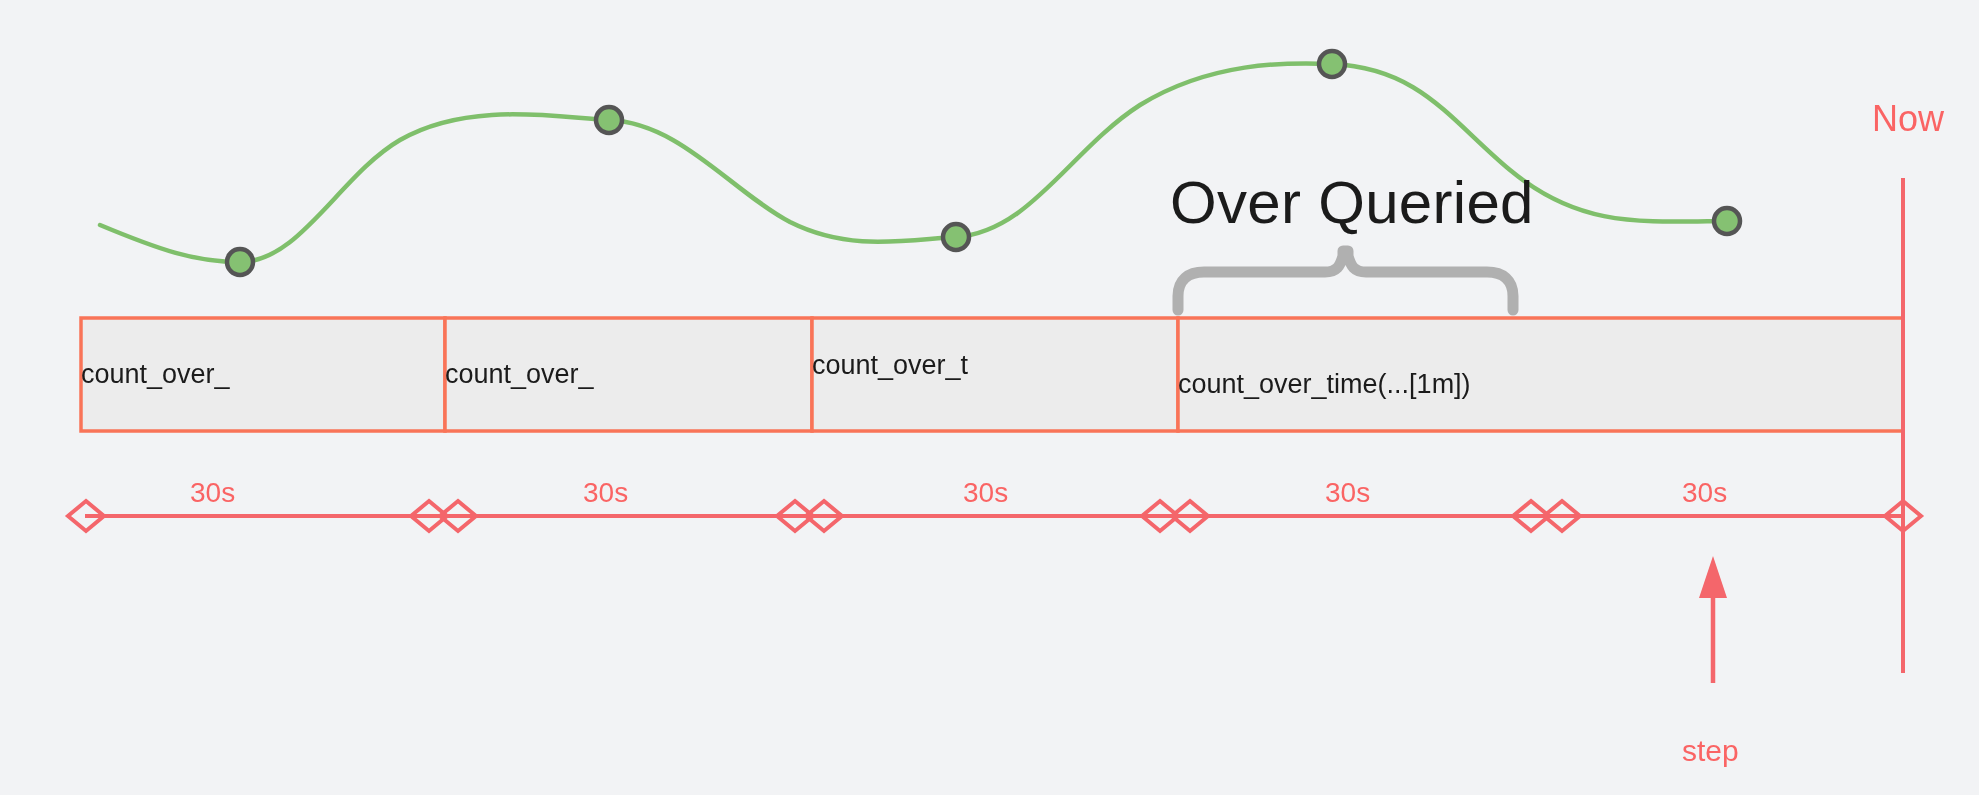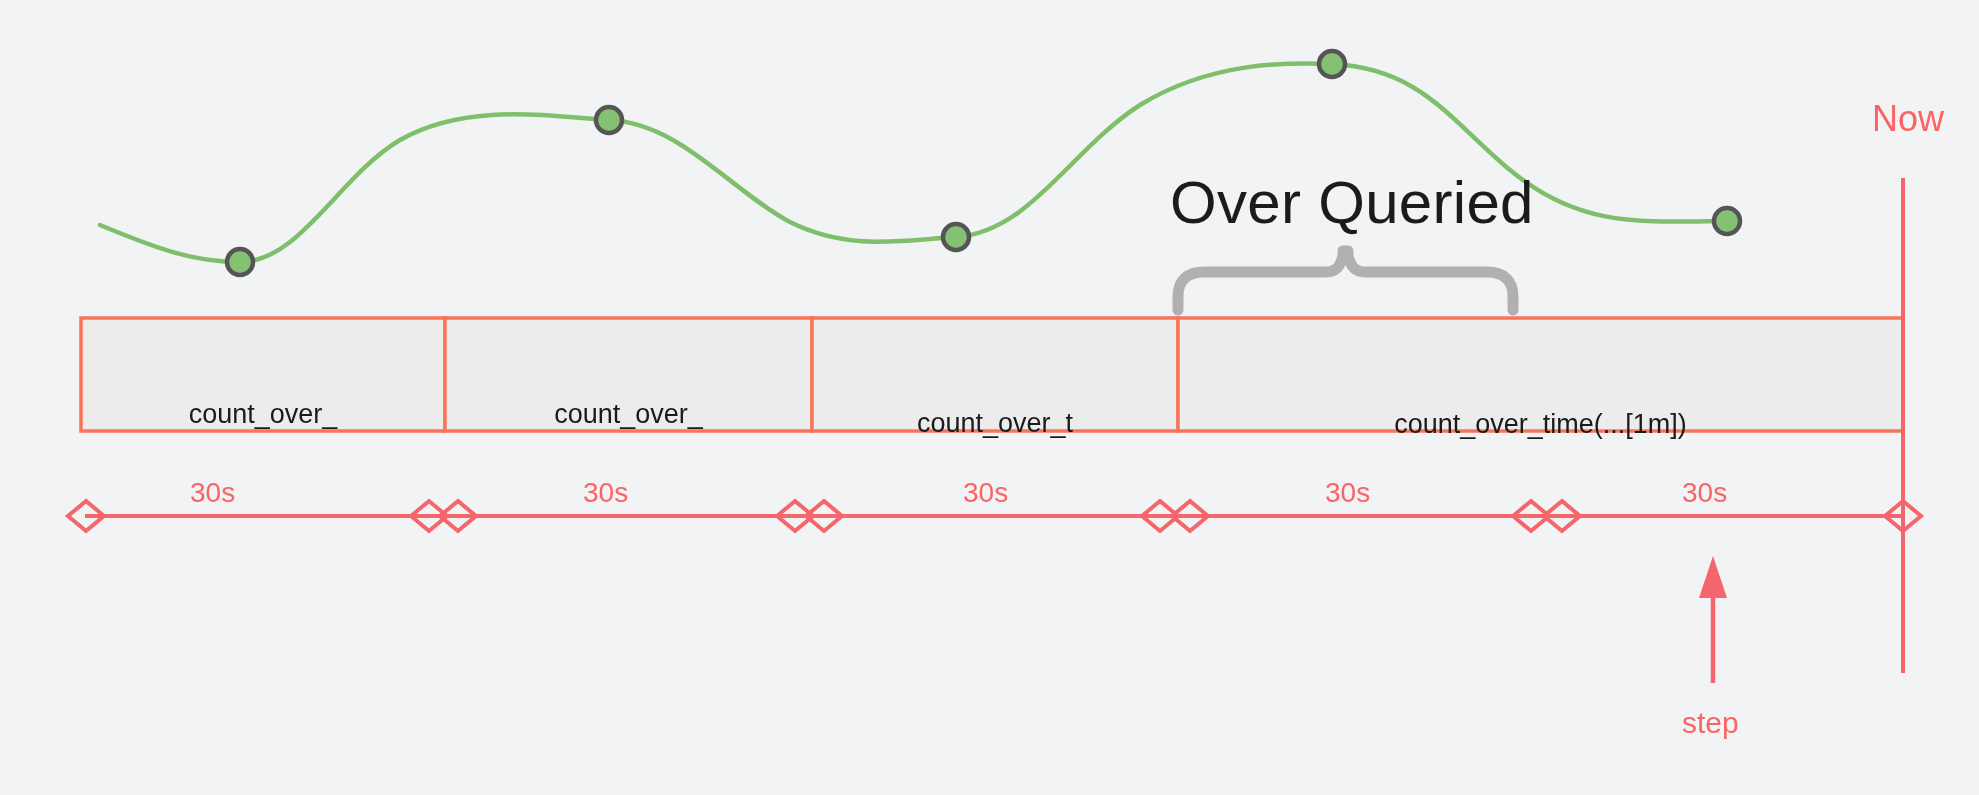--- a/index.html
+++ b/index.html
@@ -23,27 +23,25 @@
     top: 0;
     width: 1979px;
     height: 795px;
   }
   .query-box-label {
     position: absolute;
     overflow: hidden;
     white-space: nowrap;
     display: flex;
     align-items: center;
-    justify-content: center;
     font-family: "Liberation Sans", sans-serif;
     font-size: 27px;
     color: #1b1b1b;
     box-sizing: border-box;
     pointer-events: none;
-    margin-top: 40px;
   }
   .query-box-label > span {
     display: block;
     white-space: nowrap;
   }
   .txt {
     position: absolute;
     white-space: nowrap;
     font-family: "Liberation Sans", sans-serif;
   }
@@ -133,32 +131,32 @@
     </g>
 
   </svg>
 
   <div class="query-box-label" style="left:81px; top:318px; width:364px; height:113px;">
     <span>count_over_</span>
   </div>
   <div class="query-box-label" style="left:445px; top:318px; width:367px; height:113px;">
     <span>count_over_</span>
   </div>
-  <div class="query-box-label" style="left:812px; top:318px; width:366px; height:131px;">
+  <div class="query-box-label" style="left:812px; top:300px; width:366px; height:131px;">
     <span>count_over_t</span>
   </div>
   <div class="query-box-label" style="left:1178px; top:318px; width:725px; height:132px;">
     <span>count_over_time(...[1m])</span>
   </div>
 
   <div class="txt brace-label" style="left:1170px; top:168px;">Over Queried</div>
 
   <div class="txt now-label" style="left:1872px; top:98px;">Now</div>
 
-  <div class="txt step-label" style="left:1682px; top:706px;">step</div>
+  <div class="txt step-label" style="left:1682px; top:734px;">step</div>
 
   <div class="txt step-tick-label" style="left:190px; top:477px;">30s</div>
   <div class="txt step-tick-label" style="left:583px; top:477px;">30s</div>
   <div class="txt step-tick-label" style="left:963px; top:477px;">30s</div>
   <div class="txt step-tick-label" style="left:1325px; top:477px;">30s</div>
   <div class="txt step-tick-label" style="left:1682px; top:477px;">30s</div>
 
 </div>
 
 </body></html>

